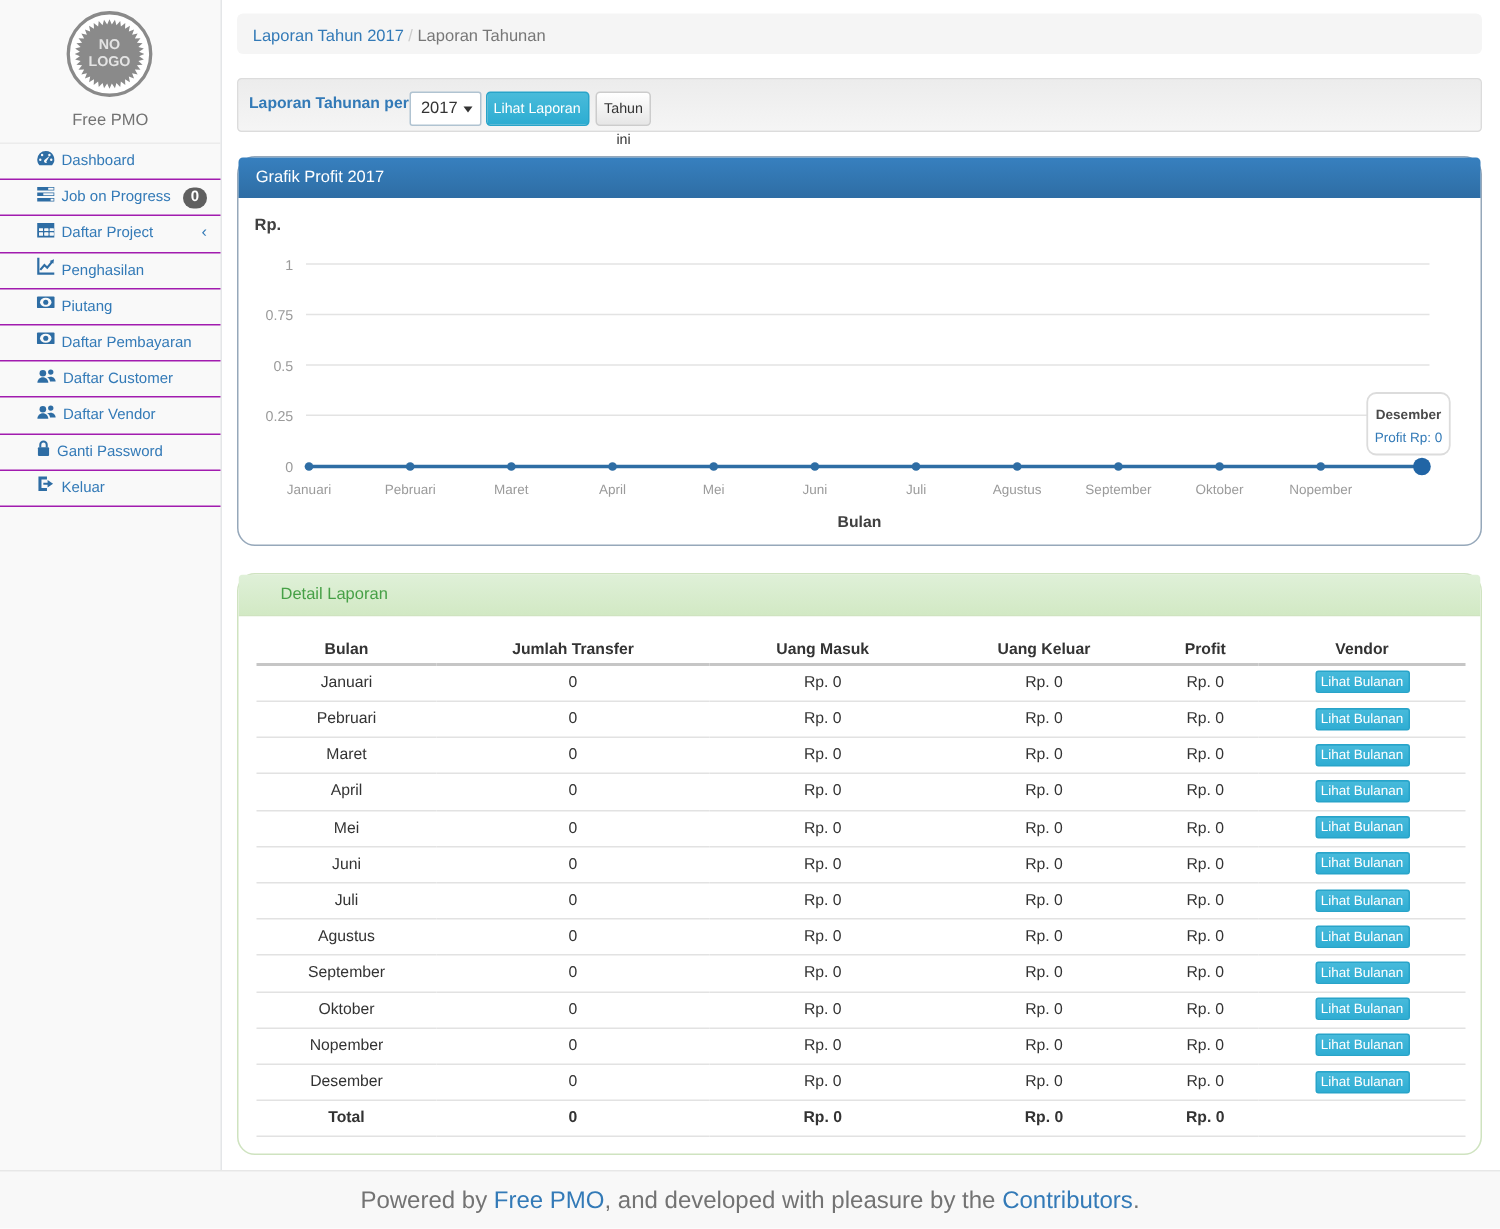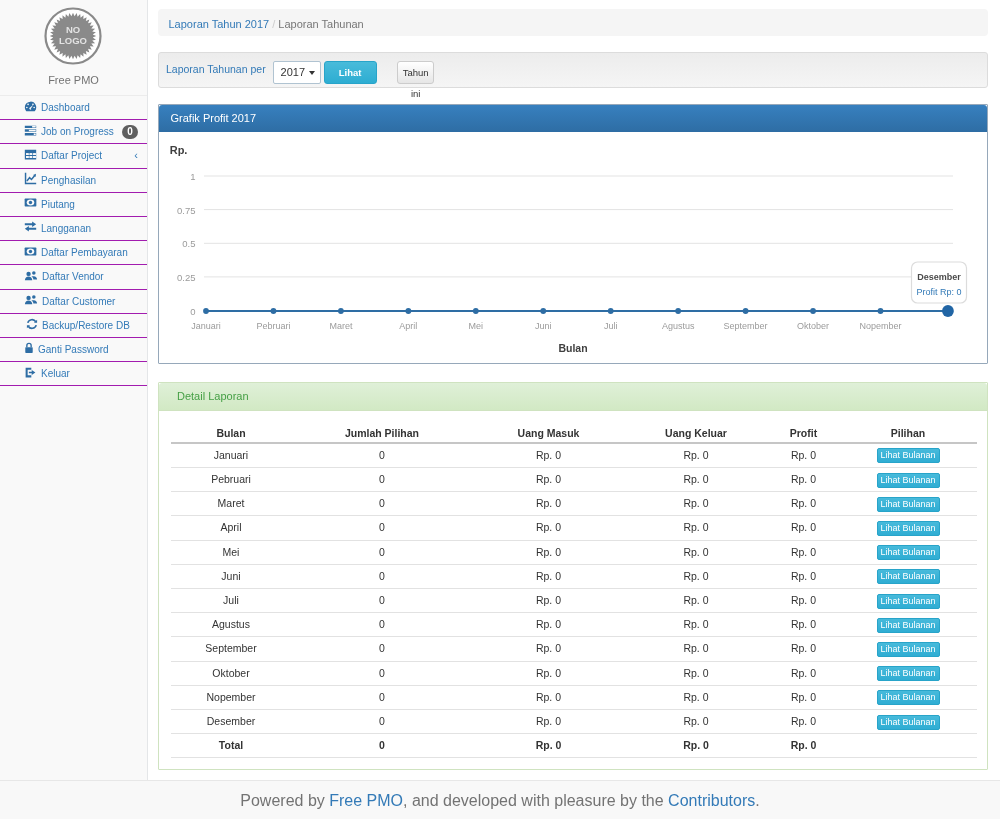--- a/index.html
+++ b/index.html
@@ -16,33 +16,33 @@
 #menu li svg { vertical-align:-1.5px; margin-right:4px; }
 .badge0 { position:absolute; right:9px; top:4.5px; width:16px; height:14.5px; background:#5f5f5f; border-radius:8px; color:#fff; font-size:10px; font-weight:bold; text-align:center; line-height:14.5px; }
 .chev { position:absolute; right:9px; top:0; color:#337ab7; font-size:11px; }
 
 
 #crumb { position:absolute; left:158px; top:9px; width:830px; height:27px; background:#f5f5f5; border-radius:4px; padding:6.5px 10.5px; font-size:11px; color:#777; line-height:17px; }
 #crumb a { color:#337ab7; }
 #crumb .sep { color:#ccc; padding:0 3px; }
 
 #well { position:absolute; left:158px; top:52px; width:830px; height:36px; background:linear-gradient(#ececec,#f5f5f5); border:1px solid #dcdcdc; border-radius:3px; }
-#well .lbl { position:absolute; left:7px; top:8px; color:#337ab7; font-weight:normal; font-size:10.5px; line-height:17px; }
+#well .lbl { position:absolute; left:7px; top:8px; color:#337ab7; font-weight:bold; font-size:10.5px; line-height:17px; }
 #sel { position:absolute; left:113.6px; top:7.5px; width:48px; height:23px; border:1px solid #b0c3d1; border-radius:2px; background:#fff; font-size:11px; color:#333; line-height:21px; padding-left:7px; }
 #sel .car { position:absolute; right:5px; top:9.5px; width:0; height:0; border-left:3.5px solid transparent; border-right:3.5px solid transparent; border-top:4px solid #333; }
 .btn { position:absolute; top:7.5px; height:23px; border-radius:3px; font-size:9.5px; text-align:center; line-height:21px; cursor:default; }
-.btn-info { left:164.6px; width:53px; background:linear-gradient(#49bbda,#2dadd2); border:1px solid #28a4c9; color:#fff;font-weight:bold; }
+.btn-info { left:164.6px; width:69px; background:linear-gradient(#49bbda,#2dadd2); border:1px solid #28a4c9; color:#fff; }
 .btn-default { left:238.2px; width:37px; background:linear-gradient(#ffffff,#e6e6e6); border:1px solid #ccc; color:#333; }
 
 
-.panel { position:absolute; left:158px; width:830px; background:#fff; border-radius:1px; }
+.panel { position:absolute; left:158px; width:830px; background:#fff; border-radius:12px; }
 #panel1 { top:104px; height:260px; border:1px solid #96a8ba; }
 #panel1 .hd { height:27px; background:linear-gradient(#3780bf,#2e6da4); border-radius:3px 3px 0 0; color:#fff; font-size:11px; line-height:27px; padding-left:11.5px; }
 #panel2 { top:382px; height:388px; border:1px solid #cfe3c0; }
-#panel2 .hd { height:27.5px; background:linear-gradient(#dff0d8,#d2e9c4); border-bottom:1px solid #cfe3c0; border-radius:3px 3px 0 0; color:#46a046; font-size:11px; line-height:27px; padding-left:18px; }
+#panel2 .hd { height:27.5px; background:linear-gradient(#dff0d8,#d2e9c4); border-bottom:1px solid #cfe3c0; border-radius:3px 3px 0 0; color:#46a046; font-size:11px; line-height:27px; padding-left:28px; }
 
 
 #tblwrap { padding:7px 12px 0 12px; }
 table { border-collapse:collapse; table-layout:fixed; width:806px; }
 th, td { font-size:10.5px; padding:3px 8px; line-height:17.2px; }
 thead th { border-bottom:2px solid #c6c6c6; font-weight:bold; color:#333; padding-top:7px; padding-bottom:0; }
 tbody td { border-top:1px solid #e2e2e2; color:#333; }
 .cc { text-align:center; } .rr { text-align:center; }
 .btn-xs { display:inline-block; width:63px; height:15px; background:linear-gradient(#47badb,#2fadd3); border:1px solid #28a4c9; border-radius:2px; color:#fff; font-size:9px; line-height:13px; text-align:center; white-space:nowrap; overflow:hidden; vertical-align:middle; }
 tfoot td { border-top:1px solid #e2e2e2; border-bottom:1px solid #e2e2e2; font-weight:bold;margin-top:20px; }
@@ -80,43 +80,36 @@
             <path fill="#2e6da4" d="M1 1h1.8v12.2H15V15H1z"></path>
             <path fill="none" stroke="#2e6da4" stroke-width="1.8" d="M3.5 11l3.4-4 2.3 2.2L13.5 4"></path>
             <path fill="#2e6da4" d="M14.8 2.2l-.6 3.8-3-2.4z"></path>
           </svg>Penghasilan</a></li>
     <li><a href="#"><svg class="ic" width="13" height="13" viewBox="0 0 16 16">
             <rect x="0.8" y="3.2" width="14.4" height="9.6" rx="0.8" fill="#2e6da4"></rect>
             <ellipse cx="8" cy="8" rx="4.7" ry="3.7" fill="#f9f9f9"></ellipse>
             <circle cx="8" cy="8" r="2.1" fill="#2e6da4"></circle>
           </svg>Piutang</a></li>
     <li><a href="#"><svg class="ic" width="13" height="13" viewBox="0 0 16 16">
-            <path fill="#2e6da4" d="M1 4h9V1.8L15 5.2 10 8.6V6.4H1zM15 9.6H6V7.4L1 10.8 6 14.2V12h9z"></path>
-          </svg>Langganan</a></li>
-    <li><a href="#"><svg class="ic" width="13" height="13" viewBox="0 0 16 16">
             <rect x="0.8" y="3.2" width="14.4" height="9.6" rx="0.8" fill="#2e6da4"></rect>
             <ellipse cx="8" cy="8" rx="4.7" ry="3.7" fill="#f9f9f9"></ellipse>
             <circle cx="8" cy="8" r="2.1" fill="#2e6da4"></circle>
           </svg>Daftar Pembayaran</a></li>
     <li><a href="#"><svg class="ic" width="14" height="13" viewBox="0 0 17 16">
             <circle cx="5.5" cy="6" r="2.7" fill="#2e6da4"></circle>
             <path fill="#2e6da4" d="M1 13.8c0-2.6 2-4.6 4.5-4.6s4.5 2 4.5 4.6z"></path>
             <circle cx="12" cy="5" r="2.2" fill="#2e6da4"></circle>
             <path fill="#2e6da4" d="M10.8 9c2.9-.7 5.2 1.3 5.2 3.8h-4.6c-.2-1.7-1.2-3-2.4-3.5z"></path>
-          </svg>Daftar Vendor</a></li>
+          </svg>Daftar Customer</a></li>
     <li><a href="#"><svg class="ic" width="14" height="13" viewBox="0 0 17 16">
             <circle cx="5.5" cy="6" r="2.7" fill="#2e6da4"></circle>
             <path fill="#2e6da4" d="M1 13.8c0-2.6 2-4.6 4.5-4.6s4.5 2 4.5 4.6z"></path>
             <circle cx="12" cy="5" r="2.2" fill="#2e6da4"></circle>
             <path fill="#2e6da4" d="M10.8 9c2.9-.7 5.2 1.3 5.2 3.8h-4.6c-.2-1.7-1.2-3-2.4-3.5z"></path>
-          </svg>Daftar Customer</a></li>
-    <li><a href="#"><svg class="ic" width="12" height="12" viewBox="0 0 16 16" style="margin-left:2px;margin-right:4px">
-            <path fill="none" stroke="#2e6da4" stroke-width="2.1" d="M13.6 9.5A5.8 5.8 0 0 1 3 11M2.4 6.5A5.8 5.8 0 0 1 13 5"></path>
-            <path fill="#2e6da4" d="M1.2 13.8V9.6h4.2zM14.8 2.2v4.2h-4.2z"></path>
-          </svg>Backup/Restore DB</a></li>
+          </svg>Daftar Vendor</a></li>
     <li><a href="#"><svg class="ic" width="10" height="12" viewBox="0 0 14 16">
             <path fill="none" stroke="#2e6da4" stroke-width="1.9" d="M4 7V4.5a3 3 0 0 1 6 0V7"></path>
             <rect x="1.8" y="6.8" width="10.4" height="8.2" rx="1" fill="#2e6da4"></rect>
           </svg>Ganti Password</a></li>
     <li><a href="#"><svg class="ic" width="13" height="13" viewBox="0 0 16 16">
             <path fill="#2e6da4" d="M2 2h7v2.5H4.5v7H9V14H2zM9.5 5l4.5 3-4.5 3V8.9H6V7.1h3.5z"></path>
           </svg>Keluar</a></li>
   </ul>
 </div>
 
@@ -181,25 +174,25 @@
           <col style="width:120px">
           <col style="width:182px">
           <col style="width:151px">
           <col style="width:144px">
           <col style="width:71px">
           <col style="width:138px">
         </colgroup>
     <thead>
           <tr>
             <th class="cc">Bulan</th>
-            <th class="cc">Jumlah Pilihan</th>
+            <th class="cc">Jumlah Transfer</th>
             <th class="rr">Uang Masuk</th>
             <th class="rr">Uang Keluar</th>
             <th class="rr">Profit</th>
-            <th class="cc">Pilihan</th>
+            <th class="cc">Vendor</th>
           </tr>
         </thead>
     <tbody>
           <tr>
             <td class="cc">Januari</td>
             <td class="cc">0</td>
             <td class="rr">Rp. 0</td>
             <td class="rr">Rp. 0</td>
             <td class="rr">Rp. 0</td>
             <td class="cc"><span class="btn-xs">Lihat Bulanan</span></td>

